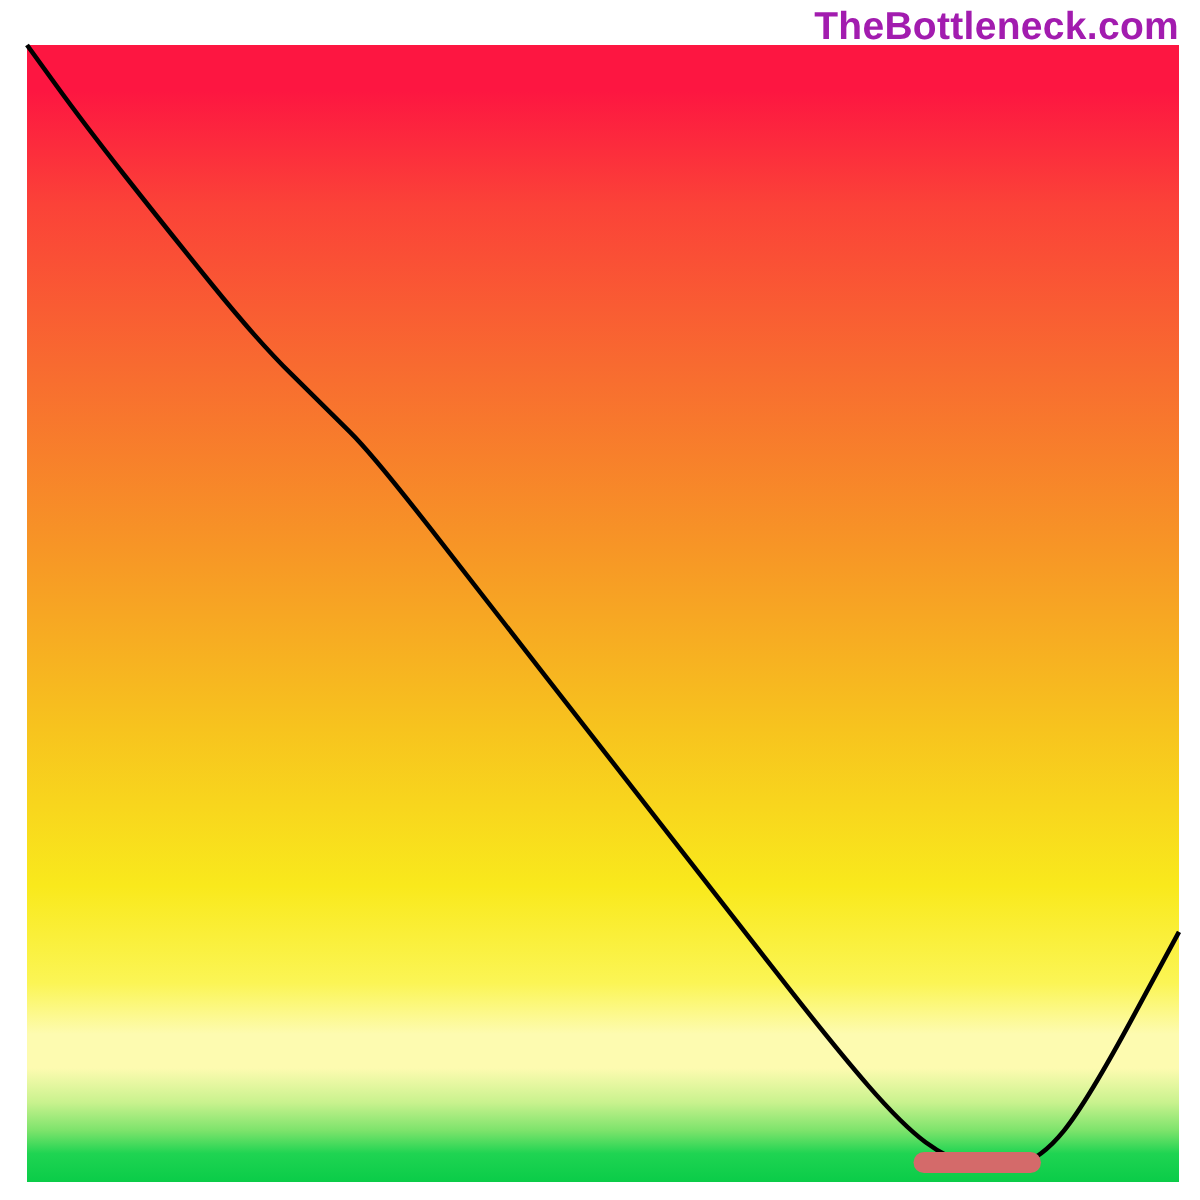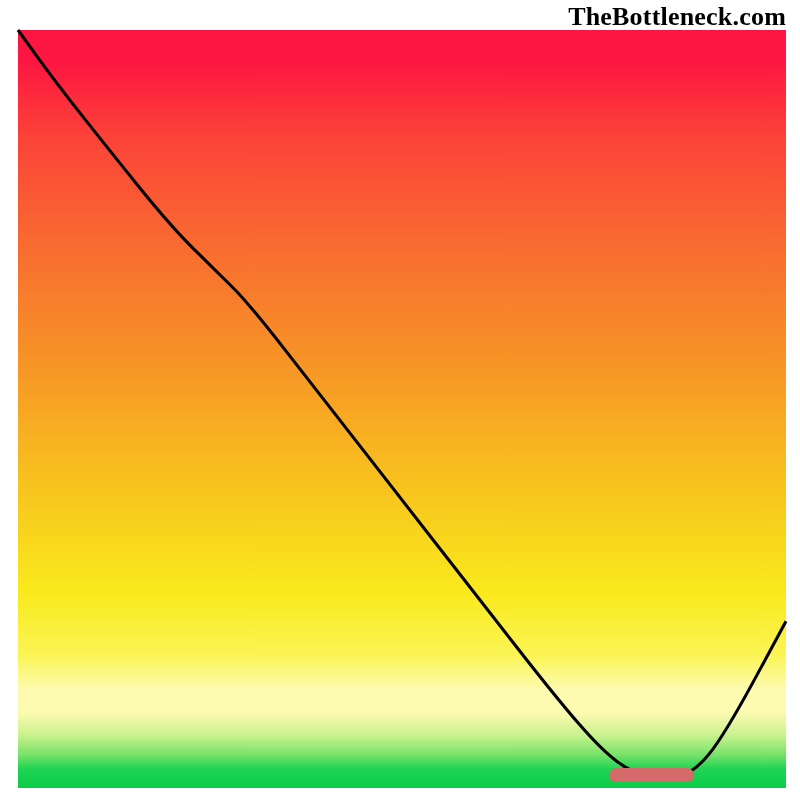--- a/index.html
+++ b/index.html
@@ -15,23 +15,22 @@
     position: relative;
     width: 800px;
     height: 800px;
   }
   .watermark {
     position: absolute;
     top: 2px;
     right: 14px;
     font-size: 26px;
     font-weight: 600;
-    color: #000000;
+    color: #a21caf;
     letter-spacing: 0.2px;
-    font-family: Liberation Serif, serif;
   }
   .chart-bg {
     position: absolute;
     left: 18px;
     top: 30px;
     width: 768px;
     height: 758px;
     
     background: linear-gradient(
       to bottom,

